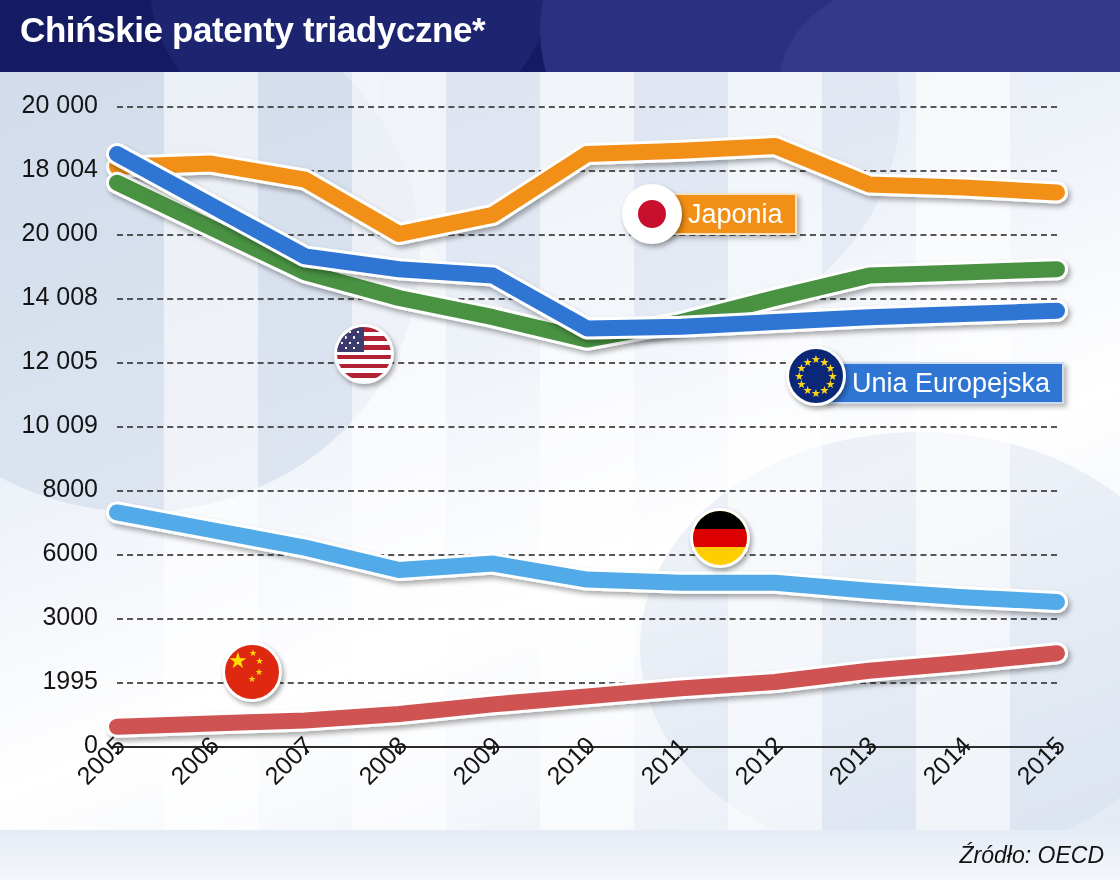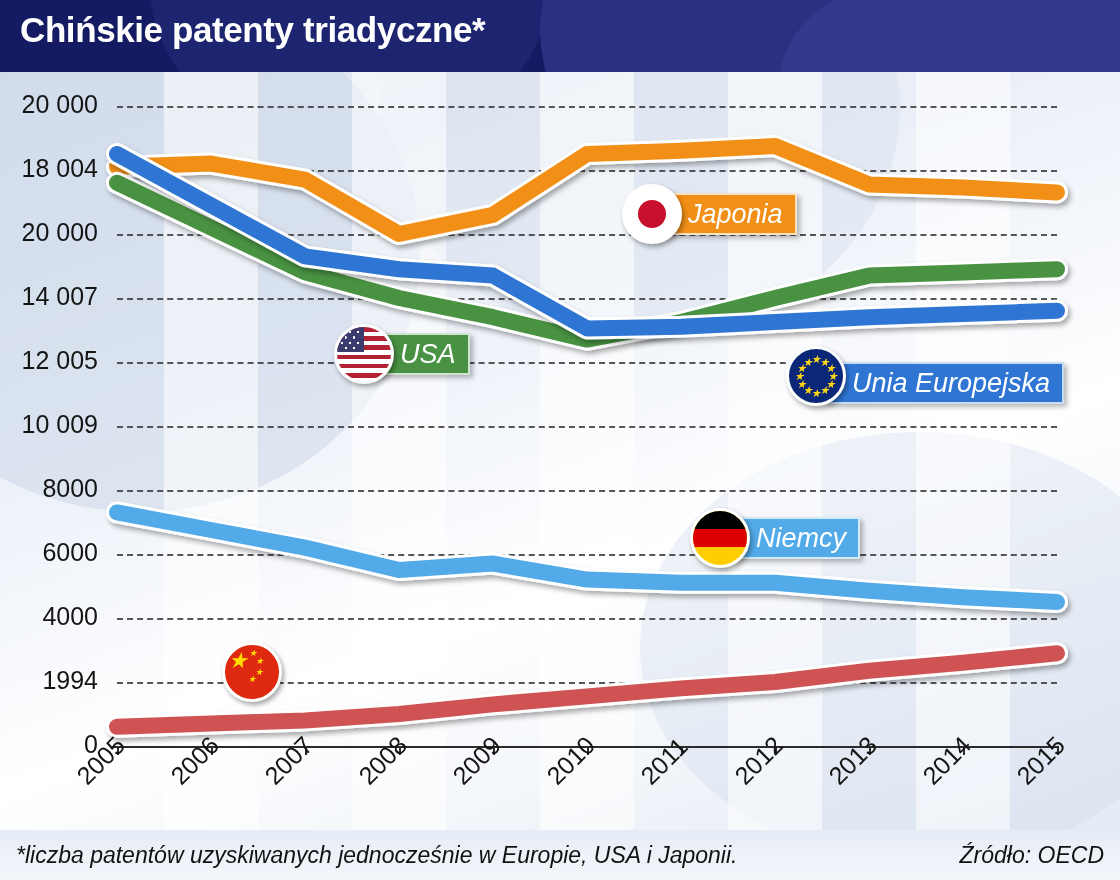--- a/index.html
+++ b/index.html
@@ -75,21 +75,21 @@
     position:absolute;
     font-size:25px;color:#141414;white-space:nowrap;
     transform-origin:left top;
     transform:rotate(-45deg);
   }
 
   
   svg.lines{position:absolute;left:0;top:0;width:940px;height:640px;overflow:visible;}
 
   
-  .callout{position:absolute;display:flex;align-items:center;height:48px;font-style:italic;}
+  .callout{position:absolute;display:flex;align-items:center;height:48px;}
   .flag{
     width:60px;height:60px;border-radius:50%;
     border:3px solid #ffffff;box-sizing:border-box;
     box-shadow:2px 3px 5px rgba(0,0,0,0.35);
     position:relative;overflow:hidden;z-index:3;flex:none;
   }
   .tag{
     height:42px;display:flex;align-items:center;
     padding:0 12px 0 26px;margin-left:-22px;
     color:#ffffff;font-size:27px;white-space:nowrap;
@@ -163,27 +163,27 @@
     <div class="bands" id="bands">
         <div class="band" style="left: 164px; width: 94px;"></div>
         <div class="band" style="left: 352px; width: 94px;"></div>
         <div class="band" style="left: 540px; width: 94px;"></div>
         <div class="band" style="left: 728px; width: 94px;"></div>
         <div class="band" style="left: 916px; width: 94px;"></div>
       </div>
 
     <div class="ylab-wrap" id="ylabels">
         <div class="ylab" style="top: 658px;">0</div>
-        <div class="ylab" style="top: 594px;">1994</div>
-        <div class="ylab" style="top: 530px;">4000</div>
+        <div class="ylab" style="top: 594px;">1995</div>
+        <div class="ylab" style="top: 530px;">3000</div>
         <div class="ylab" style="top: 466px;">6000</div>
         <div class="ylab" style="top: 402px;">8000</div>
         <div class="ylab" style="top: 338px;">10 009</div>
         <div class="ylab" style="top: 274px;">12 005</div>
-        <div class="ylab" style="top: 210px;">14 007</div>
+        <div class="ylab" style="top: 210px;">14 008</div>
         <div class="ylab" style="top: 146px;">20 000</div>
         <div class="ylab" style="top: 82px;">18 004</div>
         <div class="ylab" style="top: 18px;">20 000</div>
       </div>
 
     <div class="plot" id="plot">
       <div id="gridlines">
           <div class="gridline" style="top: 576px;"></div>
           <div class="gridline" style="top: 512px;"></div>
           <div class="gridline" style="top: 448px;"></div>
@@ -254,21 +254,20 @@
     <div id="callouts">
         <div class="callout" style="left: 622px; top: 118px;">
           <div class="flag f-jp"></div>
           <div class="tag" style="background: rgb(242, 143, 22);">Japonia</div>
         </div>
         <div class="callout" style="left: 334px; top: 258px;">
           <div class="flag f-us">
             <div class="stripes"></div>
             <div class="canton"></div>
           </div>
-          <div class="tag" style="background: rgb(74, 146, 67);">USA</div>
         </div>
         <div class="callout" style="left: 786px; top: 280px;">
           <div class="flag f-eu">
             <span class="star" style="left:50%;top:19%">★</span>
             <span class="star" style="left:65.5%;top:23.1532124826824%">★</span>
             <span class="star" style="left:76.8467875173176%;top:34.5%">★</span>
             <span class="star" style="left:81%;top:50%">★</span>
             <span class="star" style="left:76.84678751731761%;top:65.5%">★</span>
             <span class="star" style="left:65.5%;top:76.84678751731761%">★</span>
             <span class="star" style="left:50%;top:81%">★</span>
@@ -278,32 +277,30 @@
             <span class="star" style="left:23.153212482682402%;top:34.5%">★</span>
             <span class="star" style="left:34.499999999999986%;top:23.15321248268241%">★</span>
           </div>
           <div class="tag" style="background: rgb(46, 117, 212); margin-top: 14px;">Unia Europejska</div>
         </div>
         <div class="callout" style="left: 690px; top: 442px;">
           <div class="flag f-de">
             <div class="s1"></div>
             <div class="s2"></div>
           </div>
-          <div class="tag" style="background: rgb(82, 170, 232);">Niemcy</div>
         </div>
         <div class="callout" style="left: 222px; top: 576px;">
           <div class="flag f-cn">
             <span class="bigstar">★</span>
             <span class="sm" style="left:52%;top:15%">★</span>
             <span class="sm" style="left:64%;top:30%">★</span>
             <span class="sm" style="left:63%;top:50%">★</span>
             <span class="sm" style="left:50%;top:63%">★</span>
           </div>
         </div>
       </div>
   </div>
 
   <div class="footer">
-    <div class="note">*liczba patentów uzyskiwanych jednocześnie w Europie, USA i Japonii.</div>
     <div class="src">Źródło: OECD</div>
   </div>
 
 </div>
 
 </body></html>

